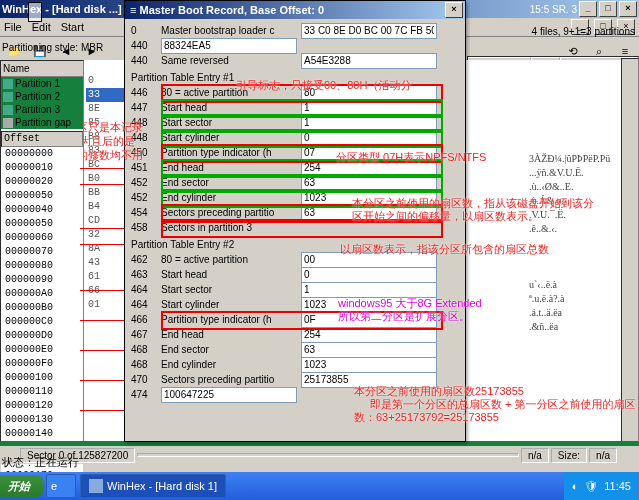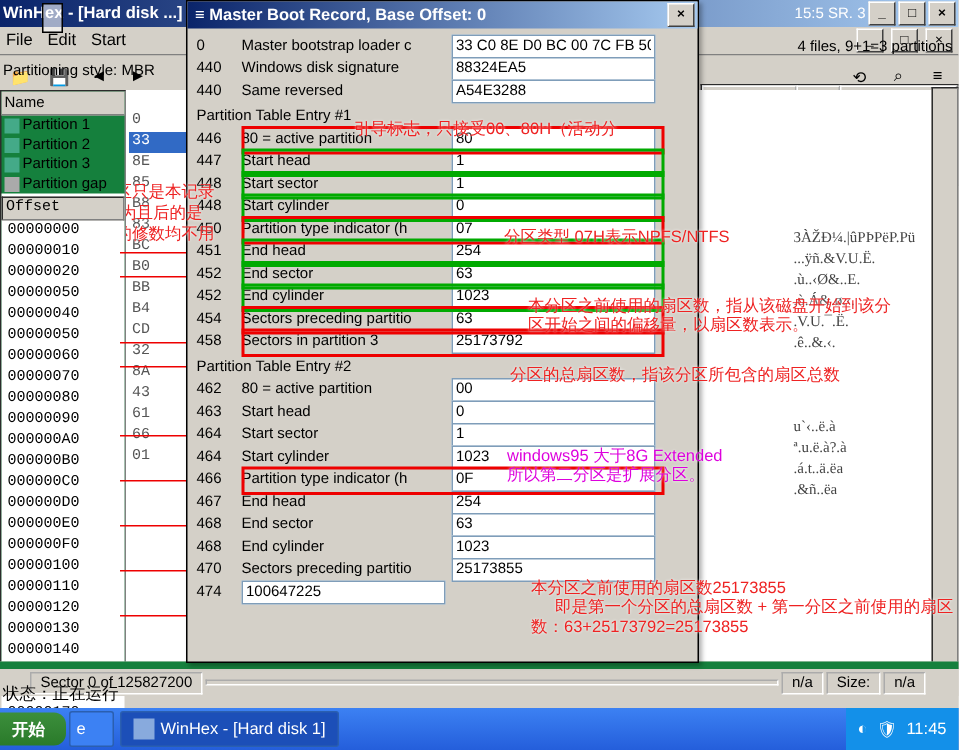--- a/index.html
+++ b/index.html
@@ -5,21 +5,21 @@
 html,body{margin:0;padding:0;font-family:Tahoma,sans-serif;font-size:11px;background:#d4d0c8;overflow:hidden;width:639px;height:500px}
 .titlebar{background:linear-gradient(90deg,#0a246a,#a6caf0);color:#fff;height:18px;display:flex;align-items:center;padding:0 2px;font-weight:bold}
 .titlebar .spacer{flex:1}
 .winbtn{width:16px;height:14px;background:#d4d0c8;border:1px solid #fff;border-right-color:#404040;border-bottom-color:#404040;margin-left:2px;font-size:9px;text-align:center;line-height:12px;color:#000}
 .menubar{background:#d4d0c8;height:18px;display:flex;align-items:center;padding:0 4px;gap:10px;border-bottom:1px solid #808080}
 .toolbar{background:#d4d0c8;height:24px;display:flex;align-items:center;padding:2px;gap:2px;border-bottom:1px solid #808080}
 .tbtn{width:22px;height:20px;border:1px solid #d4d0c8;display:flex;align-items:center;justify-content:center}
 .status{position:absolute;bottom:36px;left:0;right:0;height:18px;background:#d4d0c8;border-top:5px solid #15803d;display:flex;align-items:center;padding:0 20px;font-size:10px}
 .status>div{border:1px inset #fff;padding:1px 6px;margin-right:2px}
 .taskbar{position:absolute;bottom:0;left:0;right:0;height:28px;background:linear-gradient(#3c81f3,#245edb);display:flex;align-items:center}
-.start{background:linear-gradient(#3c8f3c,#2a7a2a);color:#fff;height:22px;padding:0 14px 0 8px;font-weight:bold;display:flex;align-items:center;border-radius:0 8px 8px 0}
+.start{background:linear-gradient(#3c8f3c,#2a7a2a);color:#fff;height:22px;padding:0 14px 0 8px;font-weight:bold;font-style:italic;display:flex;align-items:center;border-radius:0 8px 8px 0}
 .taskbtn{background:#3c81f3;border:1px solid #2a5fb0;color:#fff;height:22px;margin:0 2px;padding:0 8px;display:flex;align-items:center;border-radius:2px}
 .tray{margin-left:auto;background:#1390e9;height:28px;display:flex;align-items:center;padding:0 8px;color:#fff;gap:6px}
 
 .main{position:absolute;top:60px;left:0;right:0;bottom:54px;display:flex}
 .leftpane{width:82px;background:#15803d;border:1px inset #808080;display:flex;flex-direction:column}
 .lhead{background:#d4d0c8;font-size:10px;padding:2px;border-bottom:1px solid #808080}
 .lrow{font-size:10px;padding:1px 2px;display:flex;align-items:center;gap:2px}
 .ico{width:10px;height:10px;background:#4a8;display:inline-block}
 .offsetpane{width:48px;background:#fff;font-family:Courier New,monospace;font-size:10px;padding-top:2px}
 .offsetpane div{padding:0 2px;line-height:14px}
@@ -218,21 +218,20 @@
   </div>
   <div class="mbrbody">
     <div id="toprows">
         <div class="row">
           <div class="col-off">0</div>
       <div class="col-lab">Master bootstrap loader c</div>
       <div class="col-val"><input class="inp" value="33 C0 8E D0 BC 00 7C FB 50 07 50 1F FC" style=""></div>
         </div>
         <div class="row">
           <div class="col-off">440</div>
-      <div class="col-lab">Windows disk signature</div>
       <div class="col-val"><input class="inp" value="88324EA5" style=""></div>
         </div>
         <div class="row">
           <div class="col-off">440</div>
       <div class="col-lab">Same reversed</div>
       <div class="col-val"><input class="inp" value="A54E3288" style=""></div>
         </div>
       </div>
     <div class="sect">Partition Table Entry #1</div>
     <div id="pte1" style="position:relative">
@@ -286,21 +285,20 @@
         <div class="greenbox" style="left: 30px; top: 104px; width: 278px; height: 15px;"></div>
         <div class="row">
           <div class="col-off">454</div>
       <div class="col-lab">Sectors preceding partitio</div>
       <div class="col-val"><input class="inp" value="63" style=""></div>
         </div>
         <div class="redbox" style="left: 30px; top: 119px; width: 278px; height: 15px;"></div>
         <div class="row">
           <div class="col-off">458</div>
       <div class="col-lab">Sectors in partition 3</div>
-      <div class="col-val"><input class="inp" value="25173792" style=""></div>
         </div>
         <div class="redbox" style="left: 30px; top: 134px; width: 278px; height: 15px;"></div>
       </div>
     <div class="sect">Partition Table Entry #2</div>
     <div id="pte2" style="position: relative;">
         <div class="row">
           <div class="col-off">462</div>
       <div class="col-lab">80 = active partition</div>
       <div class="col-val"><input class="inp" value="00" style=""></div>
         </div>
@@ -350,21 +348,21 @@
         </div>
         <div class="redbox" style="left: 30px; top: 59px; width: 278px; height: 15px;"></div>
       </div>
   </div>
 </div>
 
 <div class="ann" style="left:236px;top:78px">引导标志，只接受00、80H（活动分</div>
 <div class="ann" style="left:336px;top:150px">分区类型  07H表示NPFS/NTFS</div>
 <div class="ann" style="left:352px;top:196px">本分区之前使用的扇区数，指从该磁盘开始到该分</div>
 <div class="ann" style="left:352px;top:209px">区开始之间的偏移量，以扇区数表示。</div>
-<div class="ann" style="left:340px;top:242px">分区的总扇区数，指该分区所包含的扇区总数</div>
+<div class="ann" style="left:340px;top:242px">以扇区数表示，指该分区所包含的扇区总数</div>
 <div class="ann annm" style="left:338px;top:296px">windows95 大于8G Extended</div>
 <div class="ann annm" style="left:338px;top:309px">所以第二分区是扩展分区。</div>
 <div class="ann" style="left:354px;top:384px">本分区之前使用的扇区数25173855</div>
 <div class="ann" style="left:370px;top:397px">即是第一个分区的总扇区数 + 第一分区之前使用的扇区</div>
 <div class="ann" style="left:354px;top:410px">数：63+25173792=25173855</div>
 
 <div class="arrow" style="left:80px;top:168px;width:90px"></div>
 <div class="arrow" style="left:80px;top:184px;width:90px"></div>
 <div class="arrow" style="left:80px;top:228px;width:90px"></div>
 <div class="arrow" style="left:80px;top:244px;width:90px"></div>

